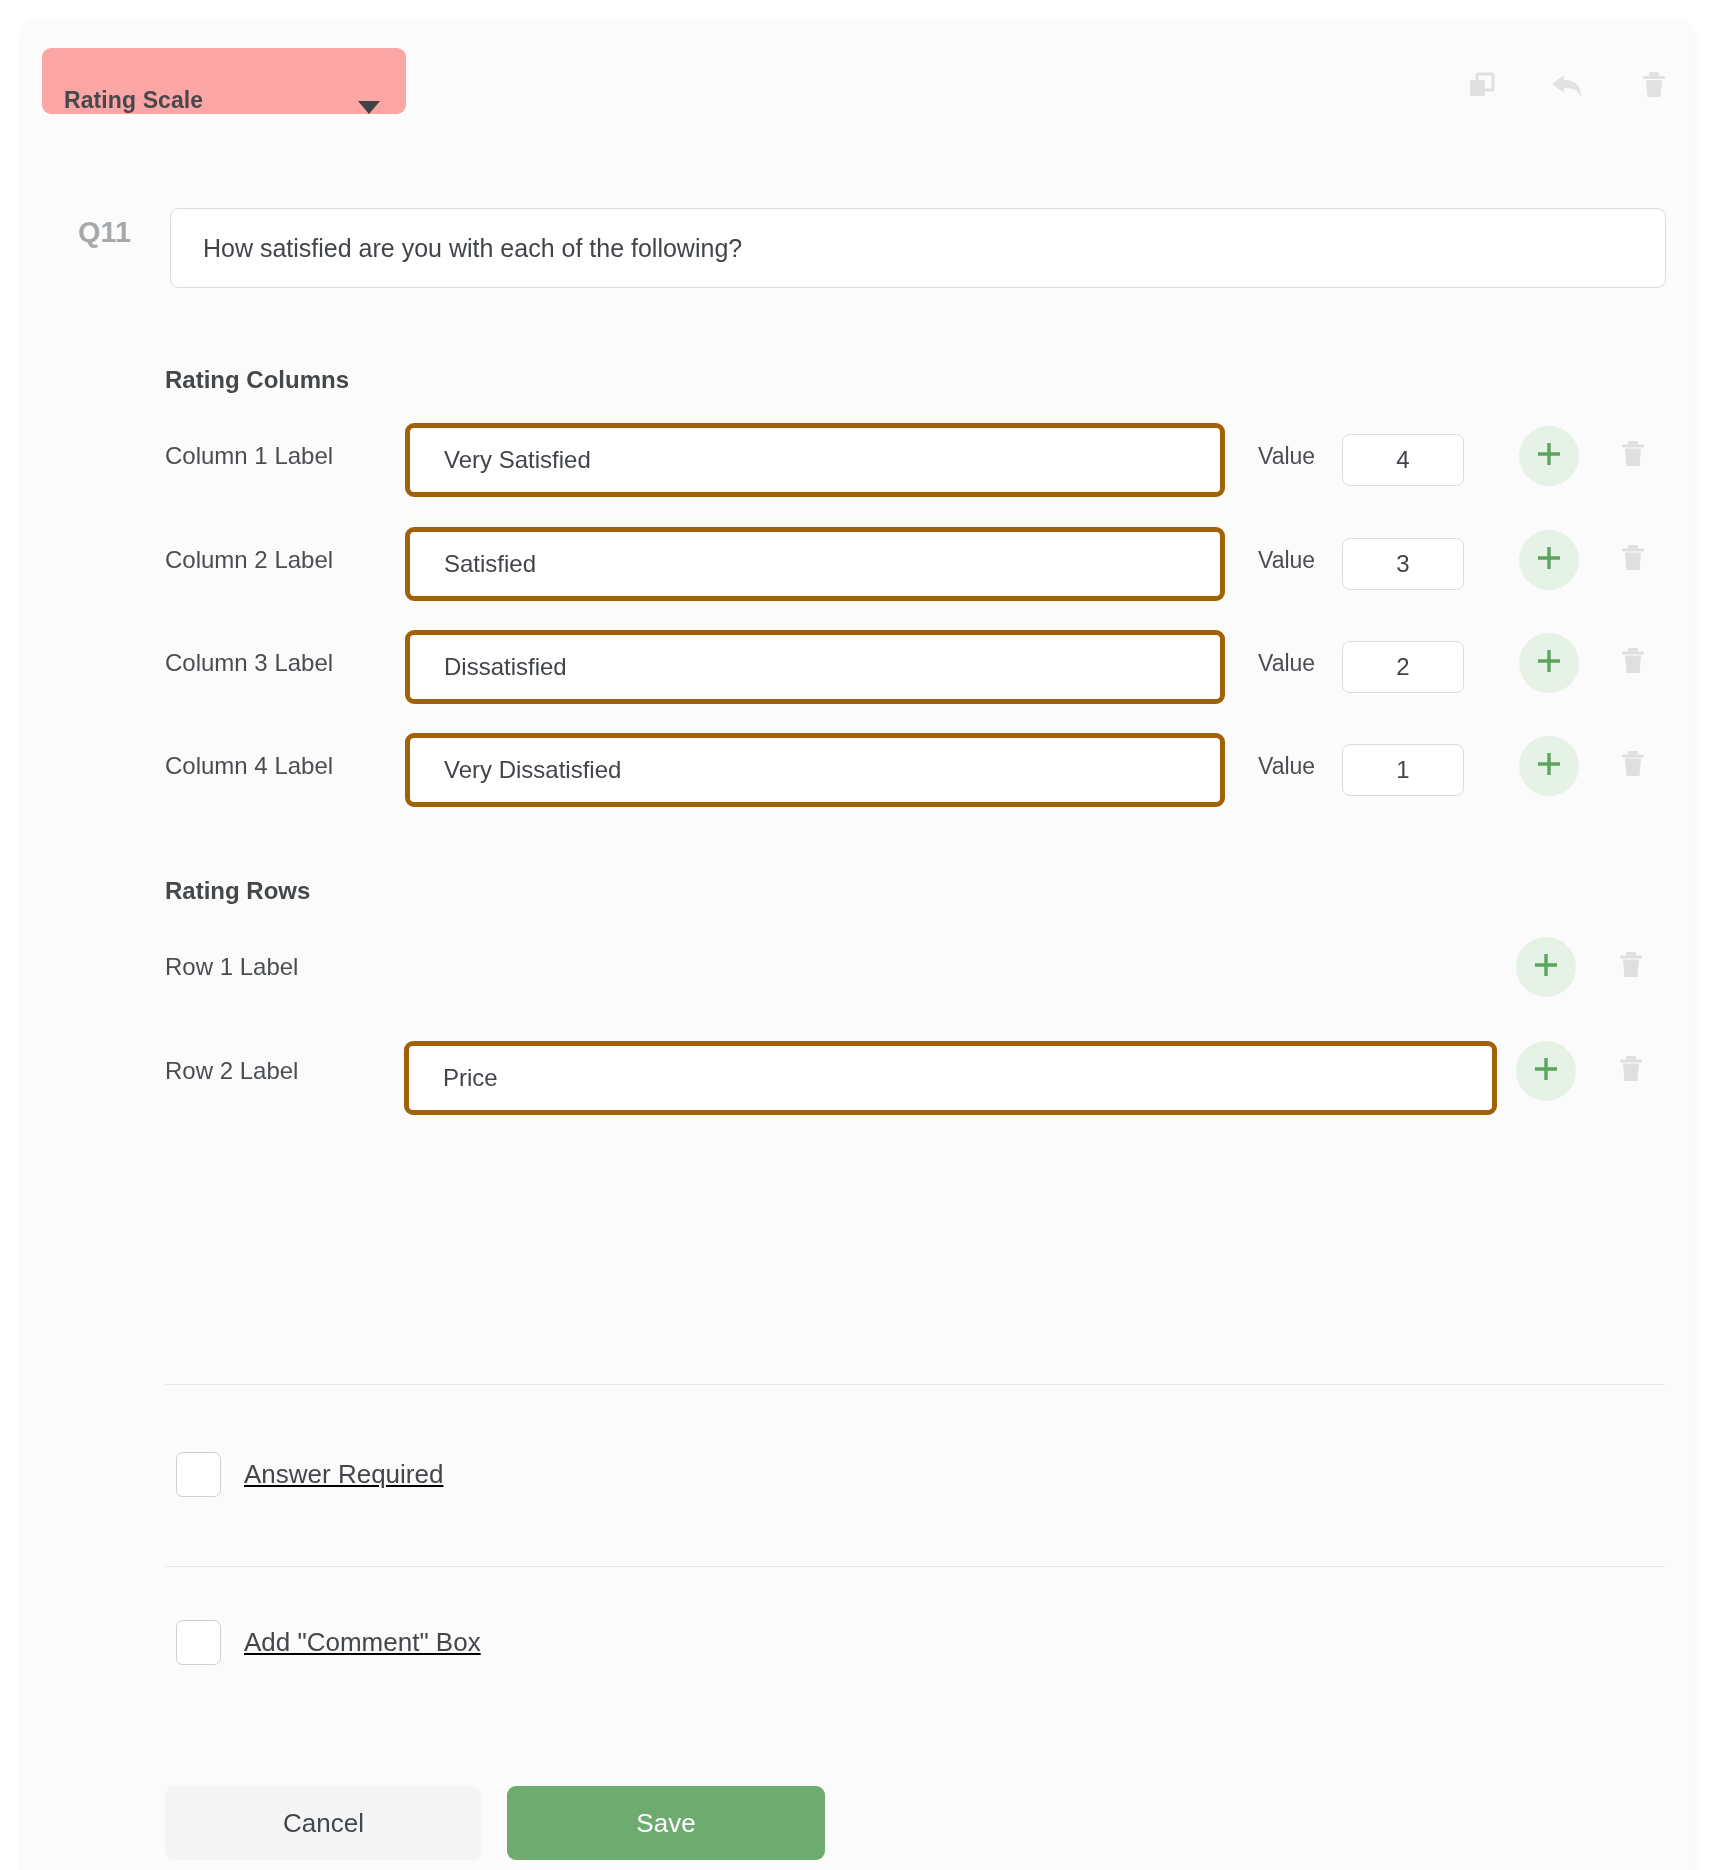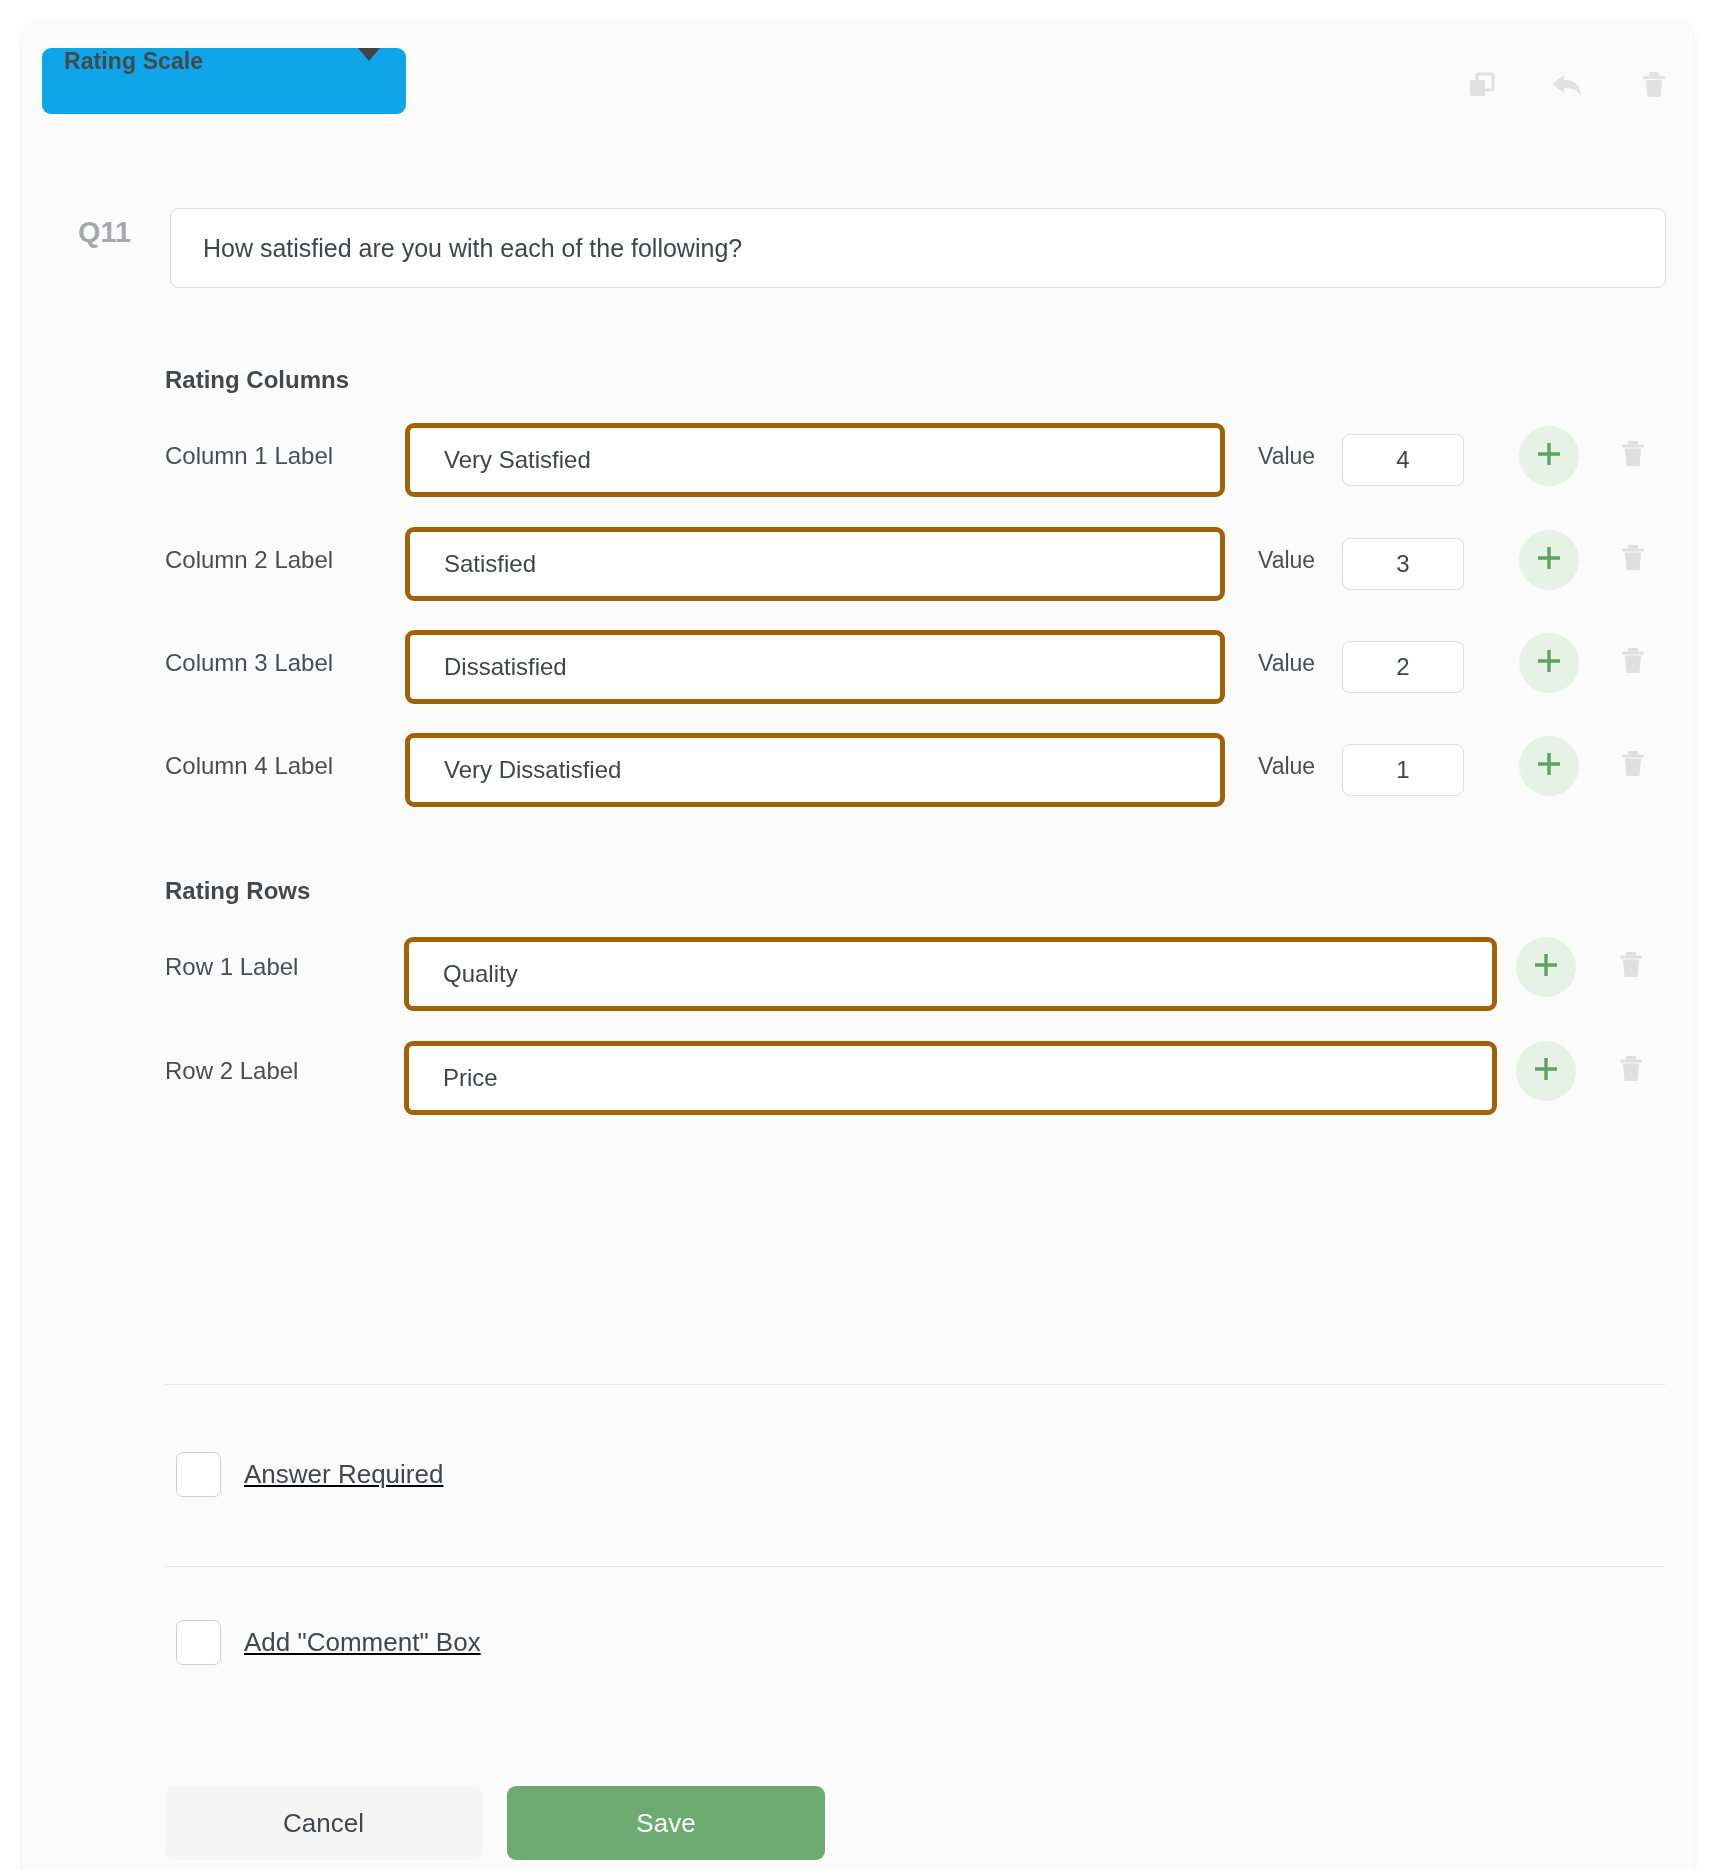--- a/index.html
+++ b/index.html
@@ -18,23 +18,23 @@
     background: #fbfbfb;
     border-radius: 18px;
     box-shadow: 0 2px 10px rgba(0,0,0,0.055), 0 0 1px rgba(0,0,0,0.05);
   }
 
   
   .type-select {
     position: absolute;
     left: 20px; top: 28px;
     width: 364px; height: 66px;
-    background: #0ea5e9;
+    background: #fca5a5;
     border-radius: 9px;
-    display: flex; align-items: flex-start;
+    display: flex; align-items: flex-end;
     padding: 0 22px;
     cursor: pointer;
     gap: 43px;
   }
   .type-select .label {
     font-size: 23px; font-weight: 700; color: #46494c;
     letter-spacing: .1px;
     flex: 1;
   }
   .caret {
@@ -297,21 +297,20 @@
             <path d="M5 9.5 H21 L19.5 27 H6.5 Z" fill="#dfdfdf"></path>
           </svg>
         </span>
       </div>
     </div>
 
     <div class="section-title" id="sec-rows">Rating Rows</div>
 
     <div class="rating-row" style="top:917px">
       <div class="row-label">Row 1 Label</div>
-      <div class="text-input">Quality</div>
       <div class="add-btn">
         <span>
           <svg width="32" height="32" viewBox="0 0 32 32">
               <path d="M16 5 V27 M5 16 H27" stroke="#5ca45f" stroke-width="3.4"></path>
             </svg>
         </span>
       </div>
       <div class="del-btn">
         <span>
           <svg width="26" height="30" viewBox="0 0 26 30">

